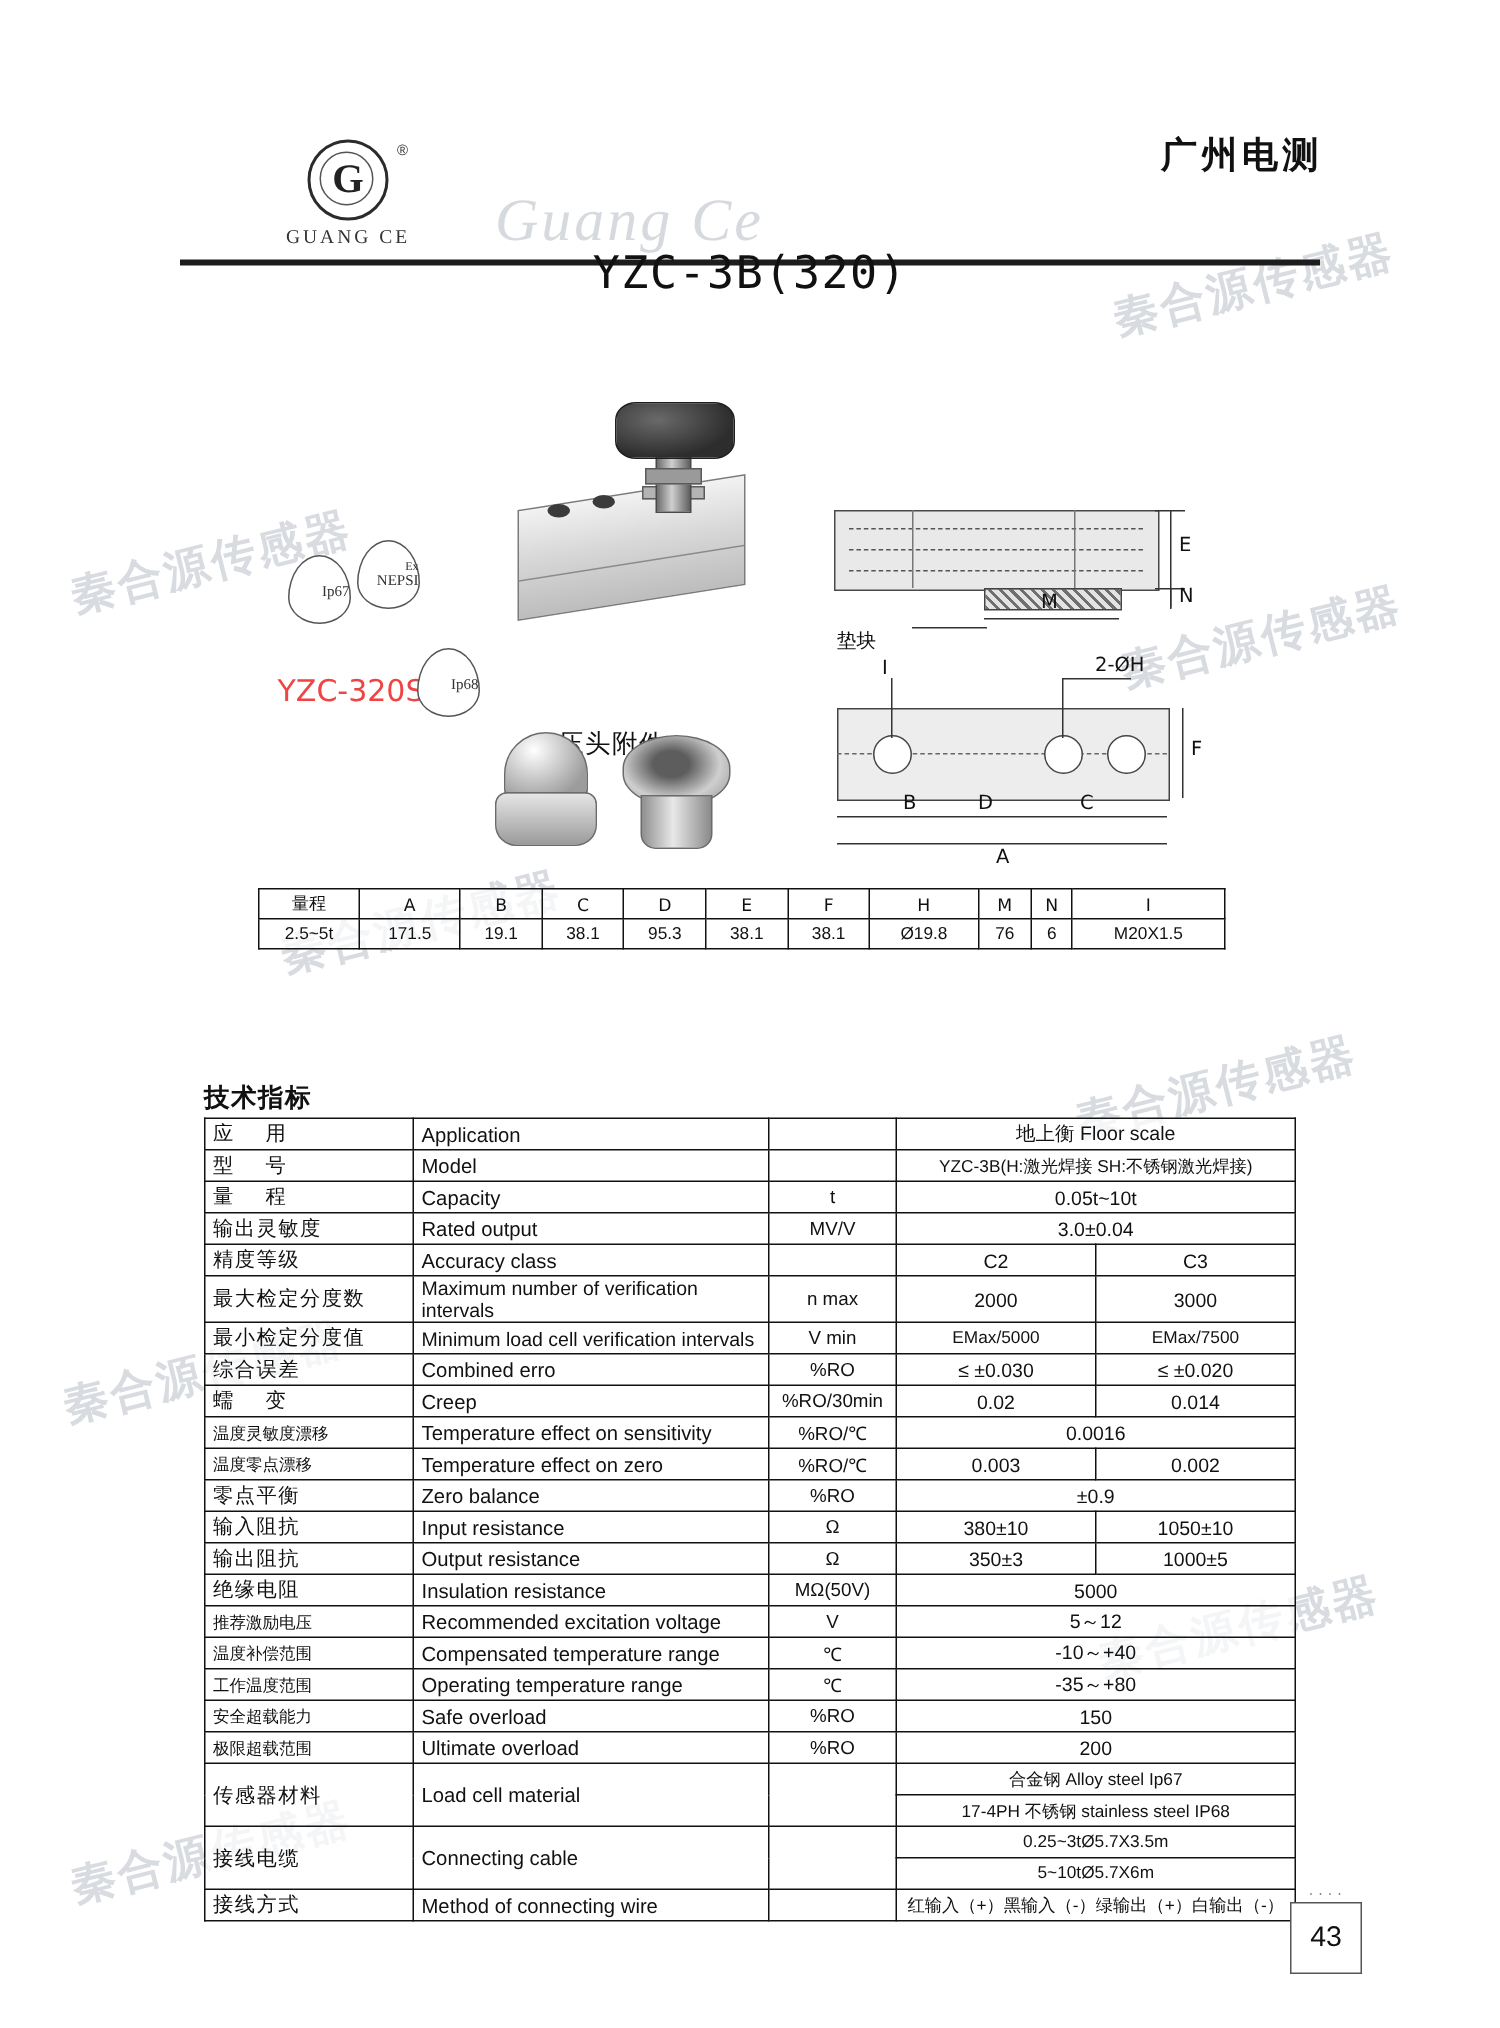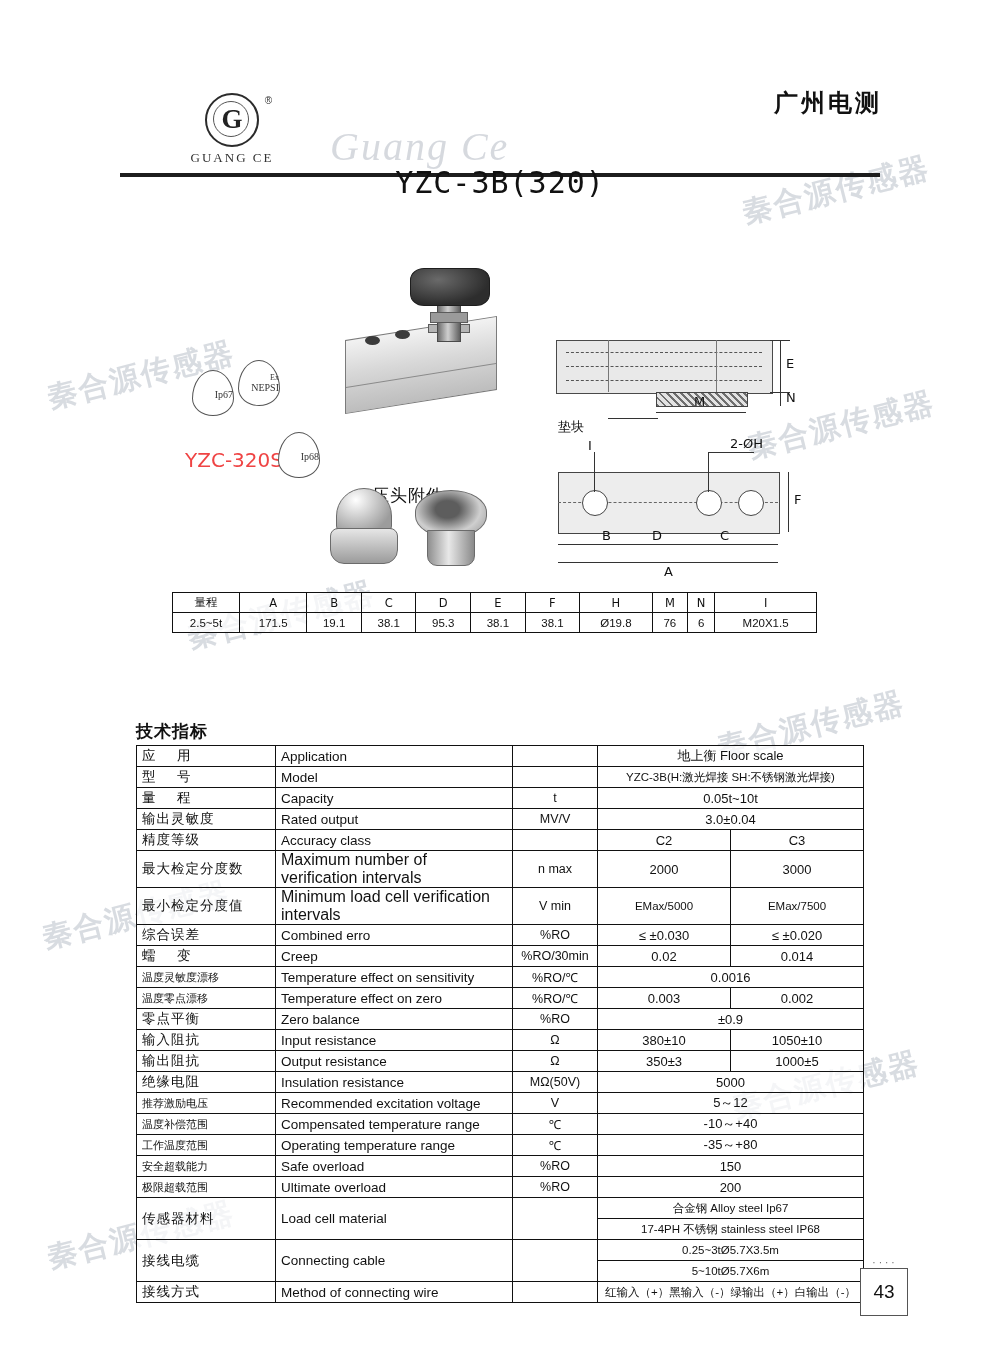--- a/index.html
+++ b/index.html
@@ -391,21 +391,21 @@
     letter-spacing: 1px;
     margin-top: 12px;
   }
   .c-cn.sp { letter-spacing: 4px; }
   .c-cn.tiny { font-size: 11px; letter-spacing: 0; }
   .c-en {
     width: 226px;
     font-family: "Liberation Sans", sans-serif;
     font-size: 13.5px;
   }
-  .c-en.tiny { font-size: 16px; margin-top: 10px; }
+  .c-en.tiny { font-size: 13px; margin-top: 10px; }
   .c-unit {
     width: 74px;
     text-align: center;
     font-family: "Liberation Sans", sans-serif;
     font-size: 12.5px;
   }
   .c-val {
     text-align: center;
     font-family: "Liberation Sans", sans-serif;
     font-size: 13px;

